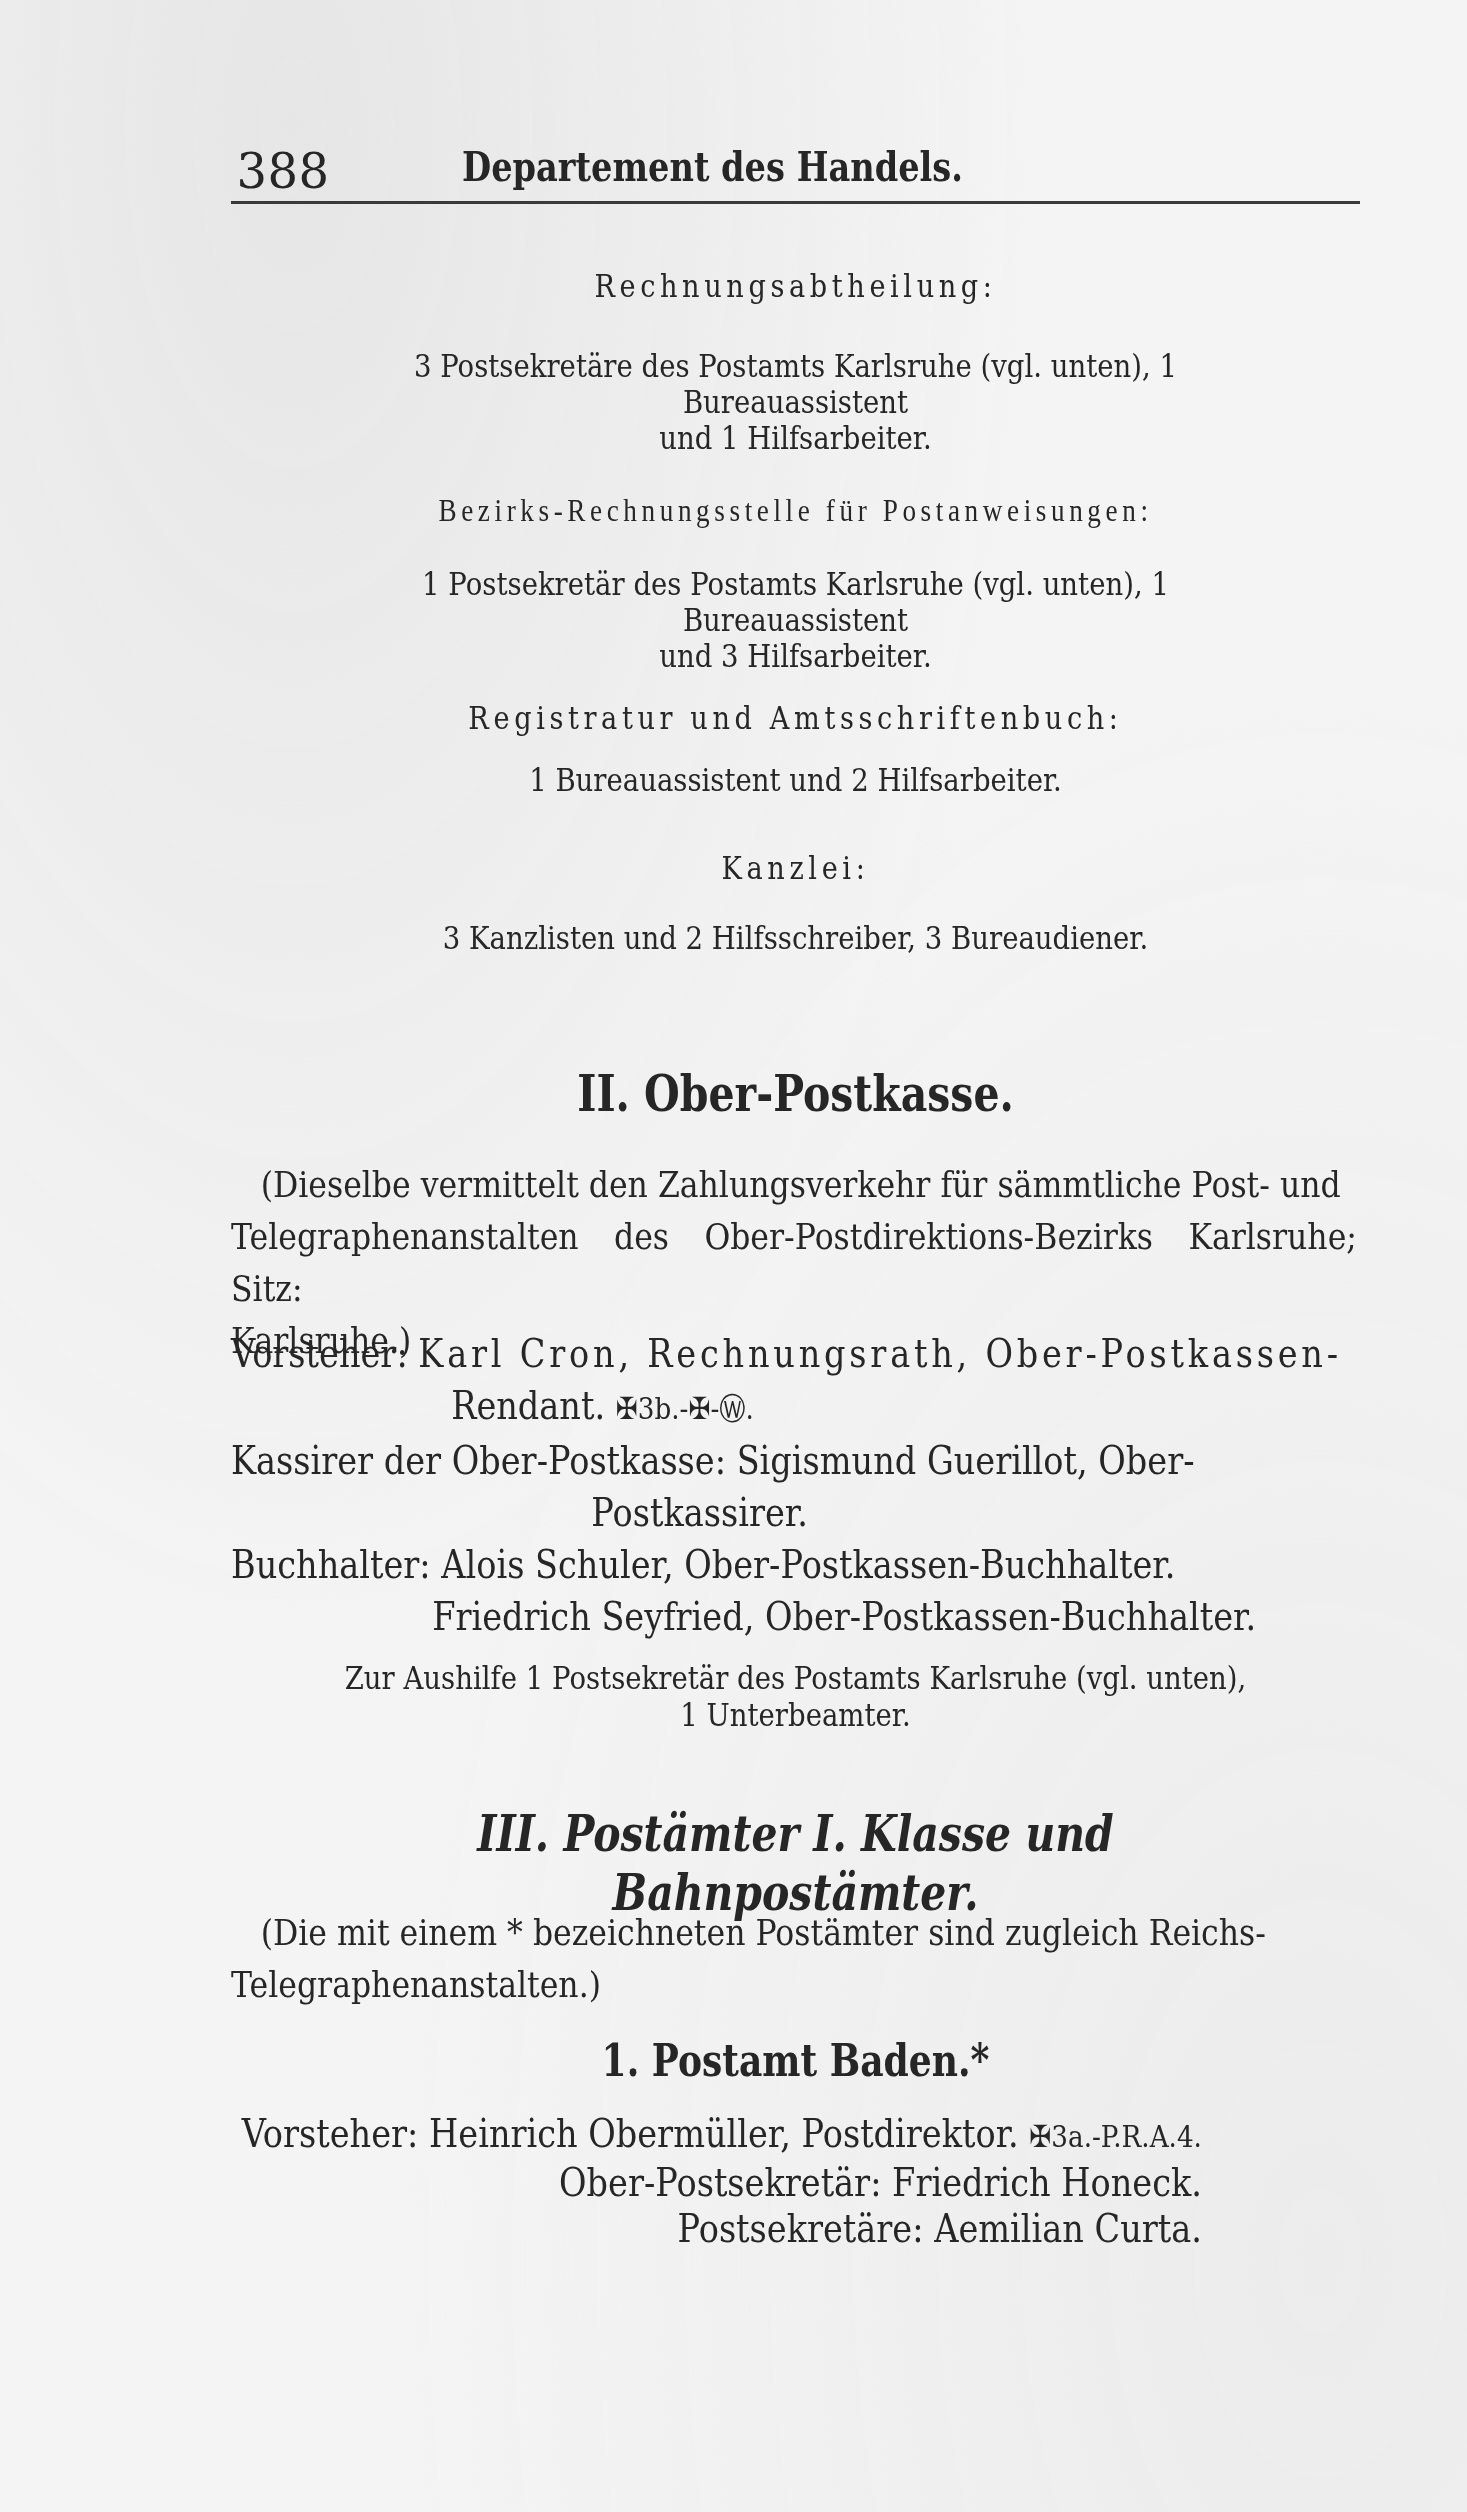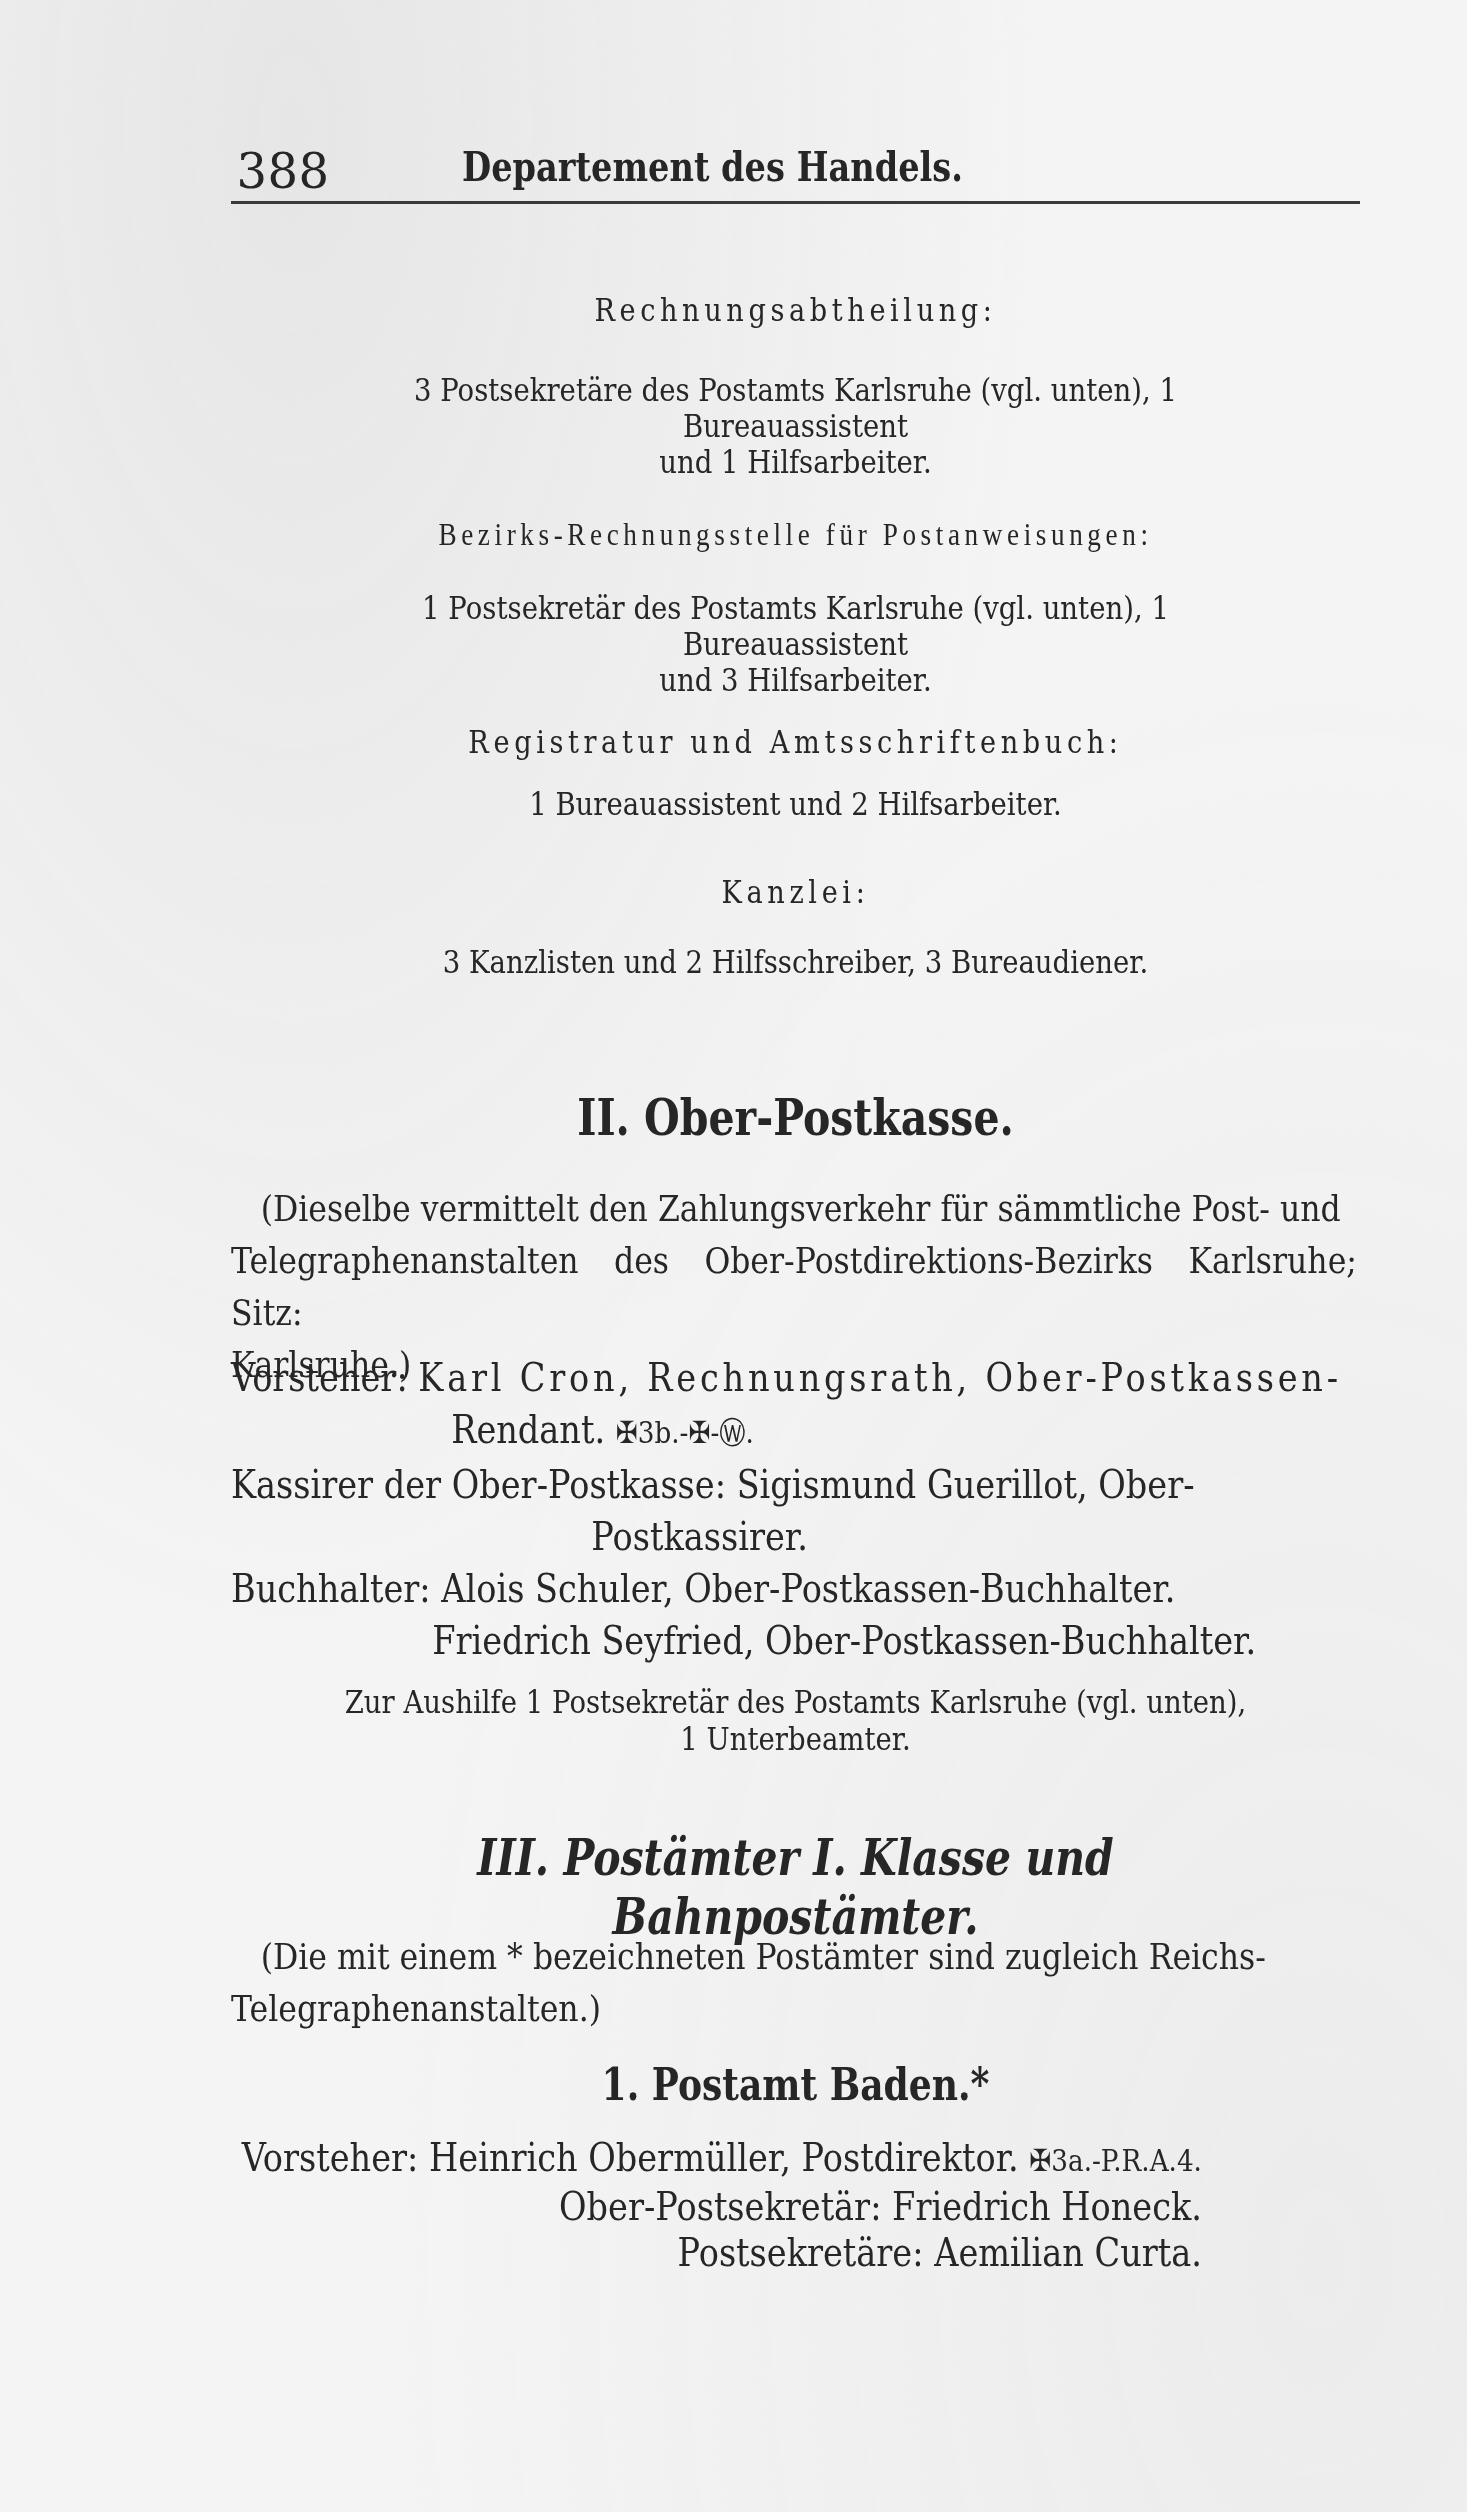--- a/index.html
+++ b/index.html
@@ -11,21 +11,21 @@
     font-family: "DejaVu Serif", "Liberation Serif", serif;
     color: #262626;
     position: relative;
     overflow: hidden;
   }
   .page { position: absolute; left: 231px; top: 0; width: 1129px; }
   .header { position: absolute; top: 143px; left: 0; width: 1129px; height: 60px; }
   .page-num { position: absolute; left: 5.4px; top: 0; font-size: 48px; letter-spacing: 0.5px; }
   .running-title { position: absolute; left: 231px; top: 0; font-size: 41px; font-weight: bold; transform: scaleX(0.82); transform-origin: left; }
   .rule { position: absolute; top: 201px; left: 0; width: 1129px; height: 3.3px; background: #3a3a3a; }
-  .block { position: absolute; left: 0; width: 1129px; margin-top: 24px; }
+  .block { position: absolute; left: 0; width: 1129px; }
   .center { text-align: center; }
   .sub-head { font-size: 32px; letter-spacing: 5.4px; transform: scaleX(0.85); }
   .body-text { font-size: 32px; line-height: 36px; transform: scaleX(0.86); transform-origin: center; }
   .sec-title { font-size: 50px; font-weight: bold; transform: scaleX(0.82); }
   .para { font-size: 35px; line-height: 52px; text-align: justify; text-align-last: left; transform: scaleX(0.9); transform-origin: left; width: 1251px; }
   .entry { font-size: 39px; line-height: 52px; transform: scaleX(0.86); transform-origin: left; white-space: nowrap; }
   .spaced { letter-spacing: 4.4px; }
   .small { font-size: 32px; line-height: 37px; transform: scaleX(0.86); transform-origin: center; }
   .badge { display: inline-block; font-size: 30.5px; vertical-align: middle; }
 </style>

